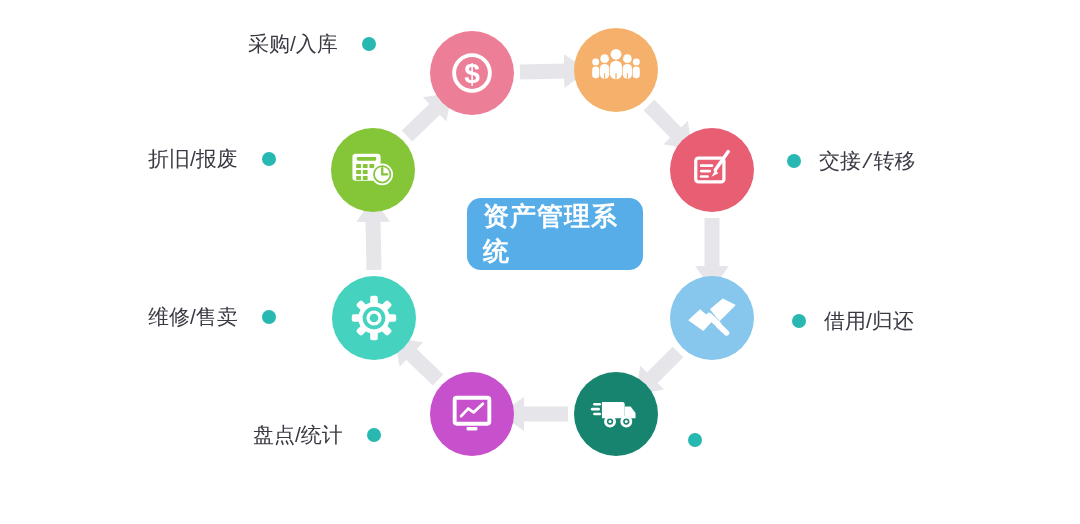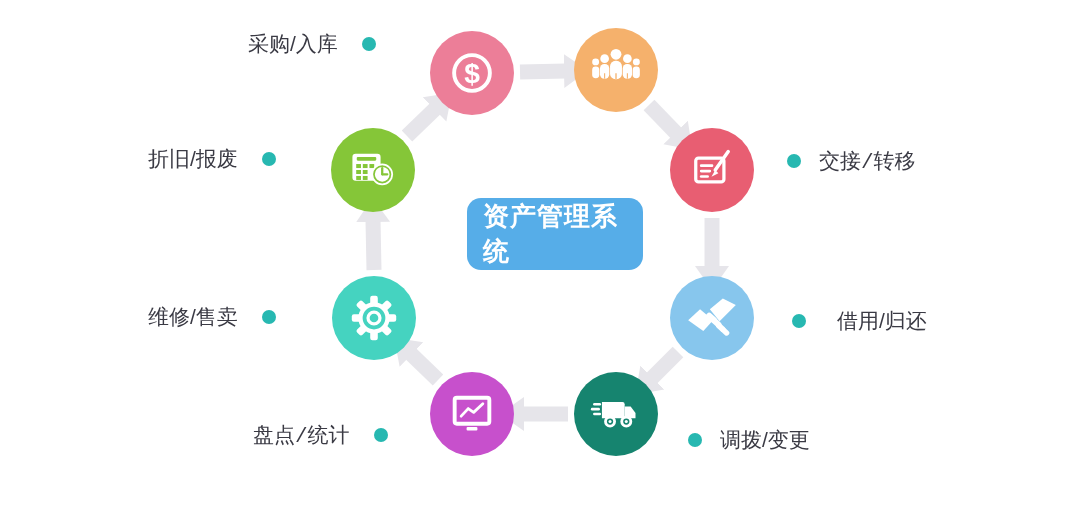--- a/index.html
+++ b/index.html
@@ -232,31 +232,30 @@
     <span class="dot" style="background: rgb(39, 184, 177);"></span>
   </div>
   <div class="label left-side" style="left:148px;top:146px;">
     <span>折旧/报废</span>
     <span class="dot" style="background: rgb(39, 184, 177);"></span>
   </div>
   <div class="label left-side" style="left:148px;top:304px;">
     <span>维修/售卖</span>
     <span class="dot" style="background: rgb(39, 184, 177);"></span>
   </div>
-  <div class="label left-side" style="left:253px;top:422px;font-family:Liberation Mono, monospace;">
+  <div class="label left-side" style="left:253px;top:422px;">
     <span>盘点/统计</span>
     <span class="dot" style="background: rgb(39, 184, 177);"></span>
   </div>
 
   <div class="label right-side" style="left:787px;top:148px;font-family:Liberation Mono, monospace;">
     <span class="dot" style="background: rgb(39, 184, 177);"></span>
     <span>交接/转移</span>
   </div>
-  <div class="label right-side" style="left:792px;top:308px;gap:13px;">
+  <div class="label right-side" style="left:792px;top:308px;">
     <span class="dot" style="background: rgb(39, 184, 177);"></span>
     <span>借用/归还</span>
   </div>
   <div class="label right-side" style="left:688px;top:427px;">
     <span class="dot" style="background: rgb(39, 184, 177);"></span>
-    <span>调拨/变更</span>
   </div>
 
 </div>
 
 </body></html>

